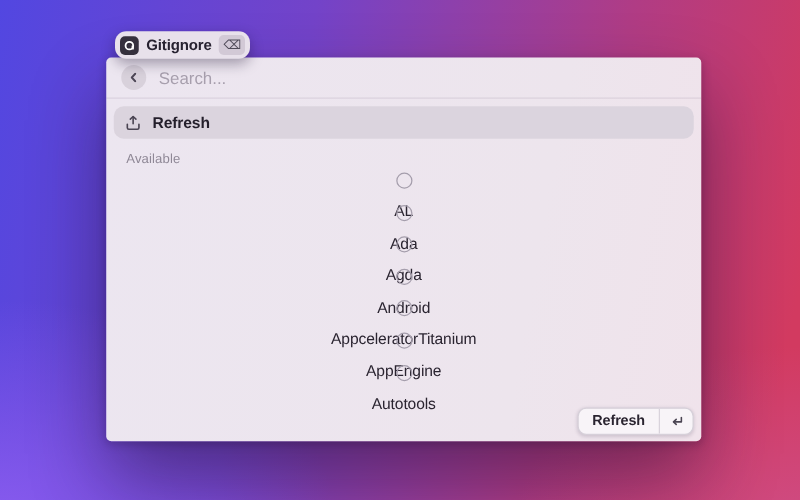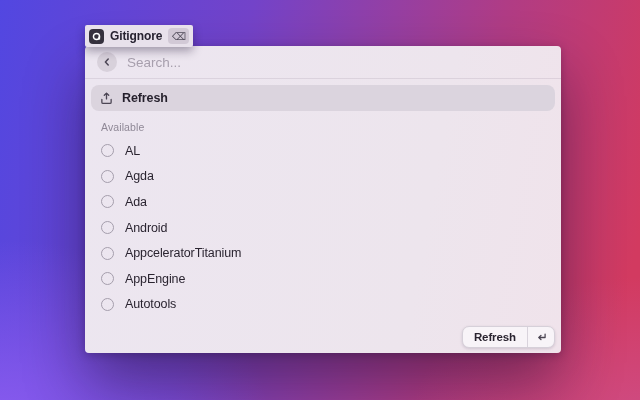--- a/index.html
+++ b/index.html
@@ -8,23 +8,23 @@
     font-family: "Liberation Sans", "DejaVu Sans", sans-serif;
     position: relative;
     background:
       radial-gradient(70% 75% at 0% 105%, rgba(139,92,240,0.95) 0%, rgba(139,92,240,0) 60%),
       radial-gradient(55% 55% at 100% 105%, rgba(205,85,150,0.65) 0%, rgba(205,85,150,0) 65%),
       linear-gradient(102deg, #5247e1 0%, #7343c9 35%, #b03c85 70%, #d23a60 95%);
   }
 
   
   .chip {
-    position: absolute; left: 85px; top: 25px; height: 22px;
+    position: absolute; left: 92px; top: 25px; height: 22px;
     display: flex; align-items: center; gap: 6px;
-    background: #e8e1eb; border-radius: 2px; padding: 0 4px 0 4px;
+    background: #e8e1eb; border-radius: 9px; padding: 0 4px 0 4px;
     box-shadow: 0 4px 10px rgba(20,10,40,0.35);
     z-index: 3;
     text-align: right;
   }
   .chip-appicon {
     width: 15px; height: 15px; border-radius: 4px; background: #35303d;
     display: flex; align-items: center; justify-content: center;
   }
   .chip-label { font-size: 12px; font-weight: 700; color: #272230; letter-spacing: -0.1px; }
   .chip-badge {
@@ -68,20 +68,21 @@
   .selected-row .row-title { font-size: 12.5px; font-weight: 700; color: #241f2b; letter-spacing: -0.1px; }
   .selected-row .row-subtitle { font-size: 12.5px; color: #8f8896; letter-spacing: -0.1px; }
 
   .section-label {
     margin: 10px 0 5px 10px; font-size: 10.5px; color: #8f8896; letter-spacing: 0.1px;
   }
 
   .list-row {
     height: 25.6px; display: flex; align-items: center; gap: 11px; padding: 0 10px;
     border-radius: 8px;
+    flex-direction: column;
   }
   .circle {
     width: 13px; height: 13px; border-radius: 50%;
     border: 1.5px solid #a59eac; flex: none; background: transparent;
   }
   .list-row .item-label { font-size: 12.5px; color: #2a2430; letter-spacing: -0.1px; }
 
   
   .footer-actions {
     position: absolute; right: 6px; bottom: 5px; height: 22px;
@@ -141,25 +142,25 @@
     </div>
 
     <div class="section-label">Available</div>
 
     <div class="list-row">
       <span class="circle"></span>
       <span class="item-label">AL</span>
     </div>
     <div class="list-row">
       <span class="circle"></span>
-      <span class="item-label">Agda</span>
+      <span class="item-label">Ada</span>
     </div>
     <div class="list-row">
       <span class="circle"></span>
-      <span class="item-label">Ada</span>
+      <span class="item-label">Agda</span>
     </div>
     <div class="list-row">
       <span class="circle"></span>
       <span class="item-label">Android</span>
     </div>
     <div class="list-row">
       <span class="circle"></span>
       <span class="item-label">AppceleratorTitanium</span>
     </div>
     <div class="list-row">

